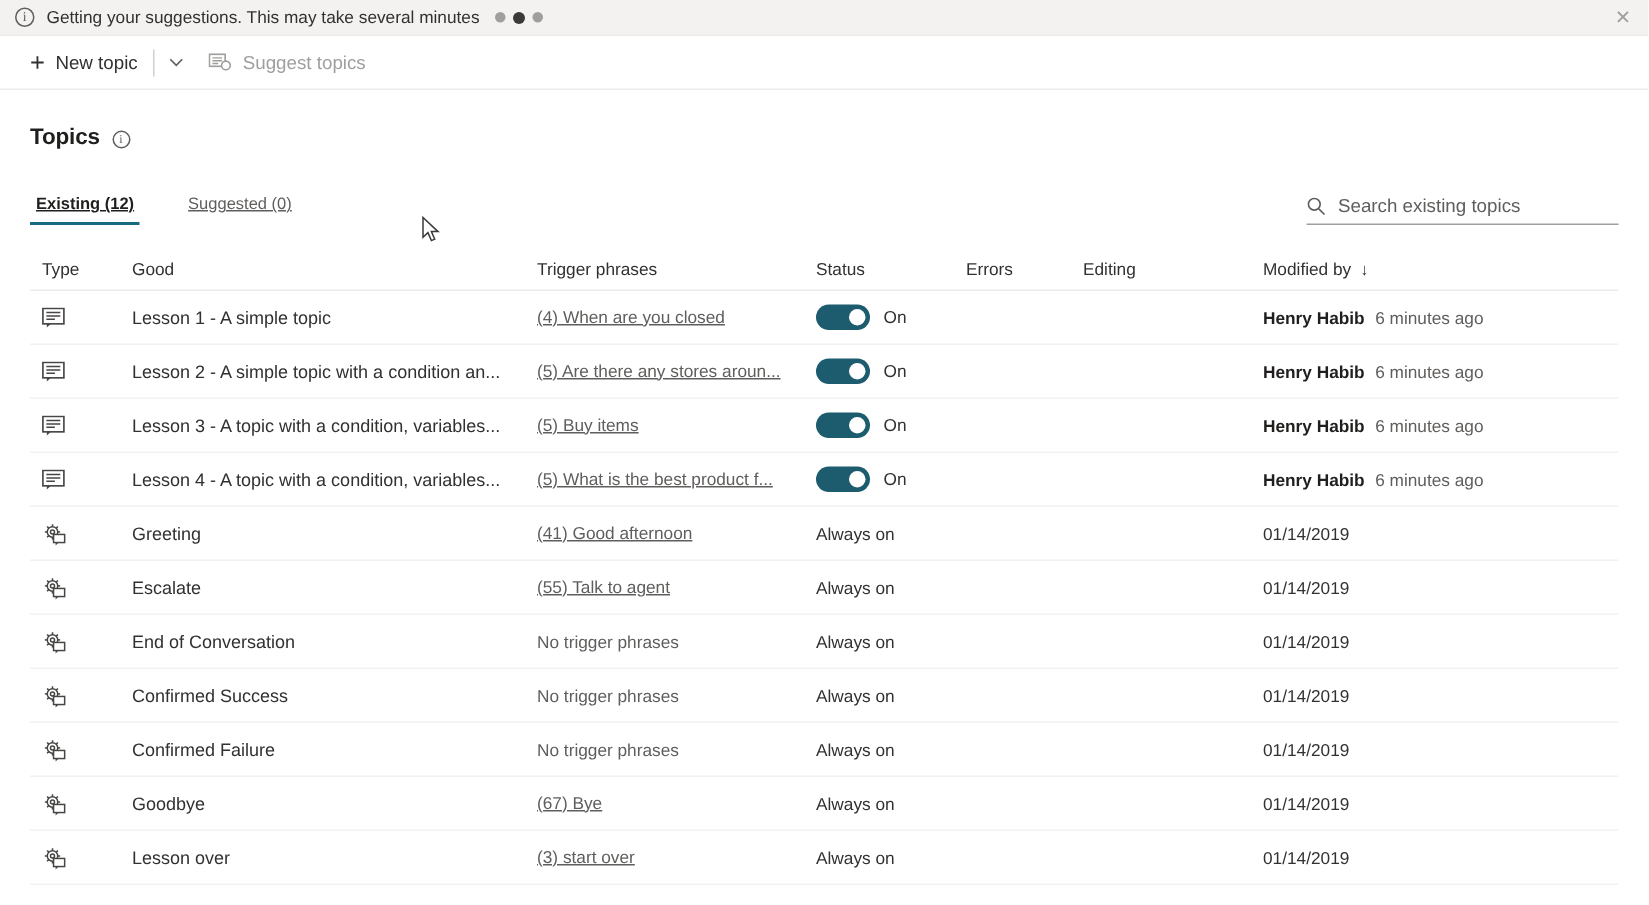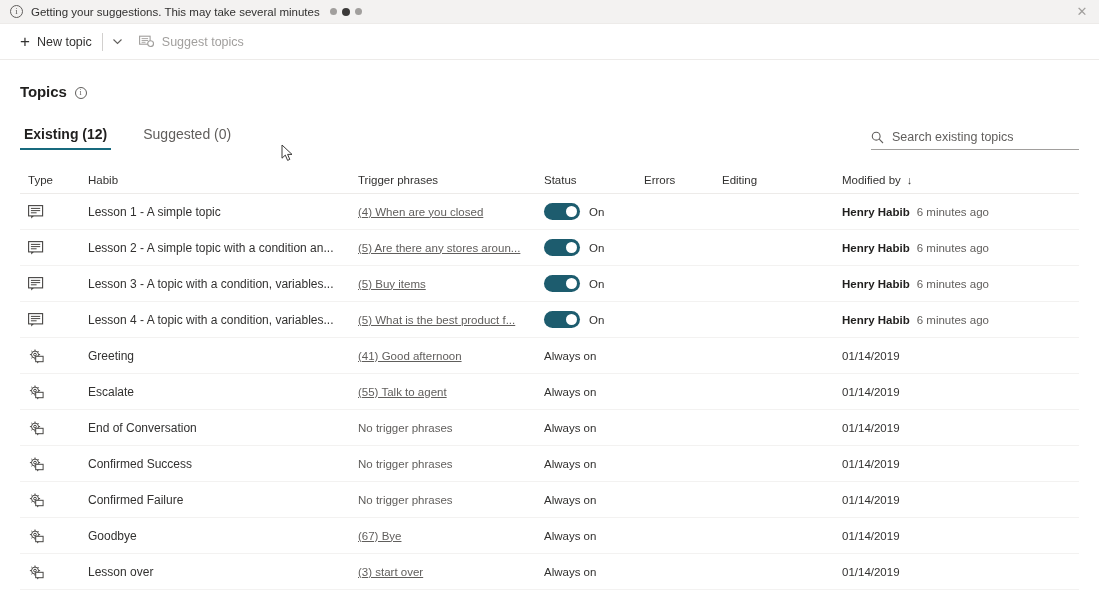--- a/index.html
+++ b/index.html
@@ -140,26 +140,27 @@
   .tabs-row {
     display: flex;
     align-items: flex-end;
     justify-content: space-between;
     margin-top: 18px;
     height: 32px;
   }
   .tabs { display: flex; align-items: flex-end; height: 32px; }
   .tab {
     position: relative;
-    font-size: 14px;
+    font-size: 11px;
     color: #605e5c;
     padding: 0 4px 8px 4px;
     margin-right: 28px;
     cursor: pointer;
     white-space: nowrap;
+    text-decoration: underline;
   }
   .tab.active {
     color: #201f1e;
     font-weight: 600;
   }
   .tab.active::after {
     content: "";
     position: absolute;
     left: 0; right: 0; bottom: 0;
     height: 2px;
@@ -337,21 +338,21 @@
           <line x1="8.2" y1="8.2" x2="12" y2="12" stroke="#605e5c" stroke-width="1.1"></line>
         </svg>
       </span>
       <input class="search-input" type="text" placeholder="Search existing topics" style="">
     </div>
   </div>
 
   <div class="table">
     <div class="thead">
       <div class="c-type">Type</div>
-      <div class="c-name">Habib</div>
+      <div class="c-name">Good</div>
       <div class="c-trigger">Trigger phrases</div>
       <div class="c-status">Status</div>
       <div class="c-errors">Errors</div>
       <div class="c-editing">Editing</div>
       <div class="c-modified">
         <span>Modified by</span><span class="sort-arrow">↓</span>
       </div>
     </div>
     <div id="tbody">
         <div class="trow">

